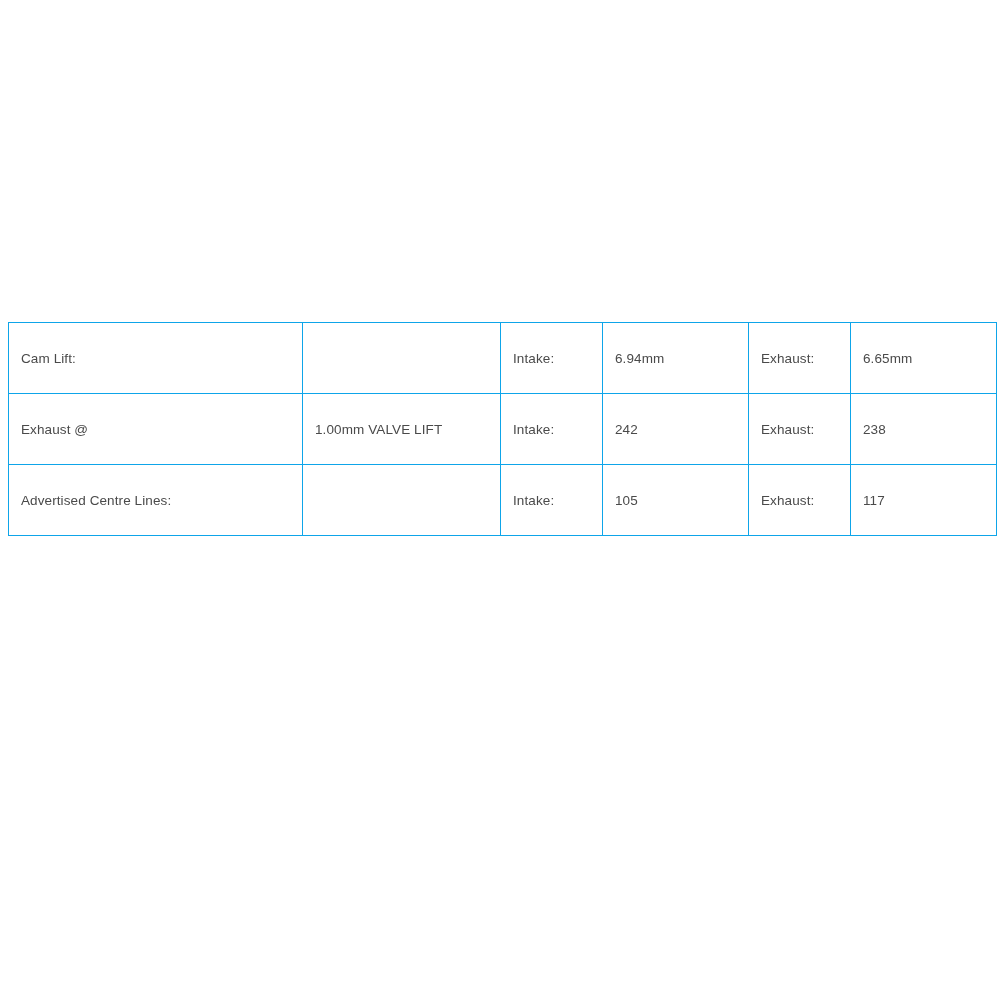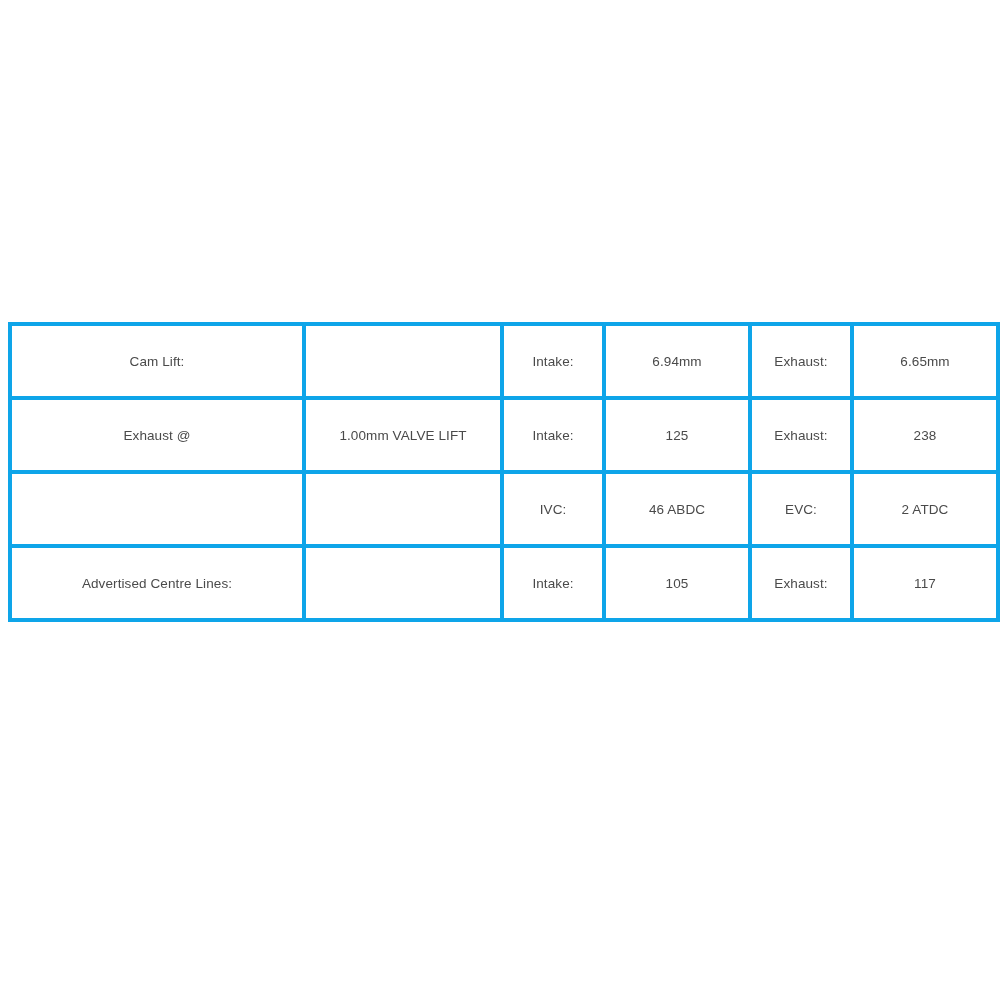--- a/index.html
+++ b/index.html
@@ -23,33 +23,32 @@
     top: 322px;
     width: 988px;
   }
   table.spec-table {
     border-collapse: collapse;
     width: 988px;
     table-layout: fixed;
     background: #ffffff;
   }
   table.spec-table td {
-    border: 4px solid #0ea5e9;
+    border: 1px solid #0ea5e9;
     padding: 16px 12px;
     height: 38px;
     font-size: 13.5px;
     color: #4a4a4a;
     font-family: "Liberation Sans", sans-serif;
     font-weight: 400;
     vertical-align: middle;
     white-space: nowrap;
     overflow: hidden;
     text-overflow: ellipsis;
     letter-spacing: 0.1px;
-    text-align: center;
   }
   col.c0 { width: 294px; }
   col.c1 { width: 198px; }
   col.c2 { width: 102px; }
   col.c3 { width: 146px; }
   col.c4 { width: 102px; }
   col.c5 { width: 146px; }
 </style>
 </head>
 <body>
@@ -71,31 +70,23 @@
           <td></td>
           <td>Intake:</td>
           <td>6.94mm</td>
           <td>Exhaust:</td>
           <td>6.65mm</td>
         </tr>
         <tr>
           <td>Exhaust @</td>
           <td>1.00mm VALVE LIFT</td>
           <td>Intake:</td>
-          <td>125</td>
+          <td>242</td>
           <td>Exhaust:</td>
           <td>238</td>
-        </tr>
-        <tr>
-          <td></td>
-          <td></td>
-          <td>IVC:</td>
-          <td>46 ABDC</td>
-          <td>EVC:</td>
-          <td>2 ATDC</td>
         </tr>
         <tr>
           <td>Advertised Centre Lines:</td>
           <td></td>
           <td>Intake:</td>
           <td>105</td>
           <td>Exhaust:</td>
           <td>117</td>
         </tr>
       </tbody>

